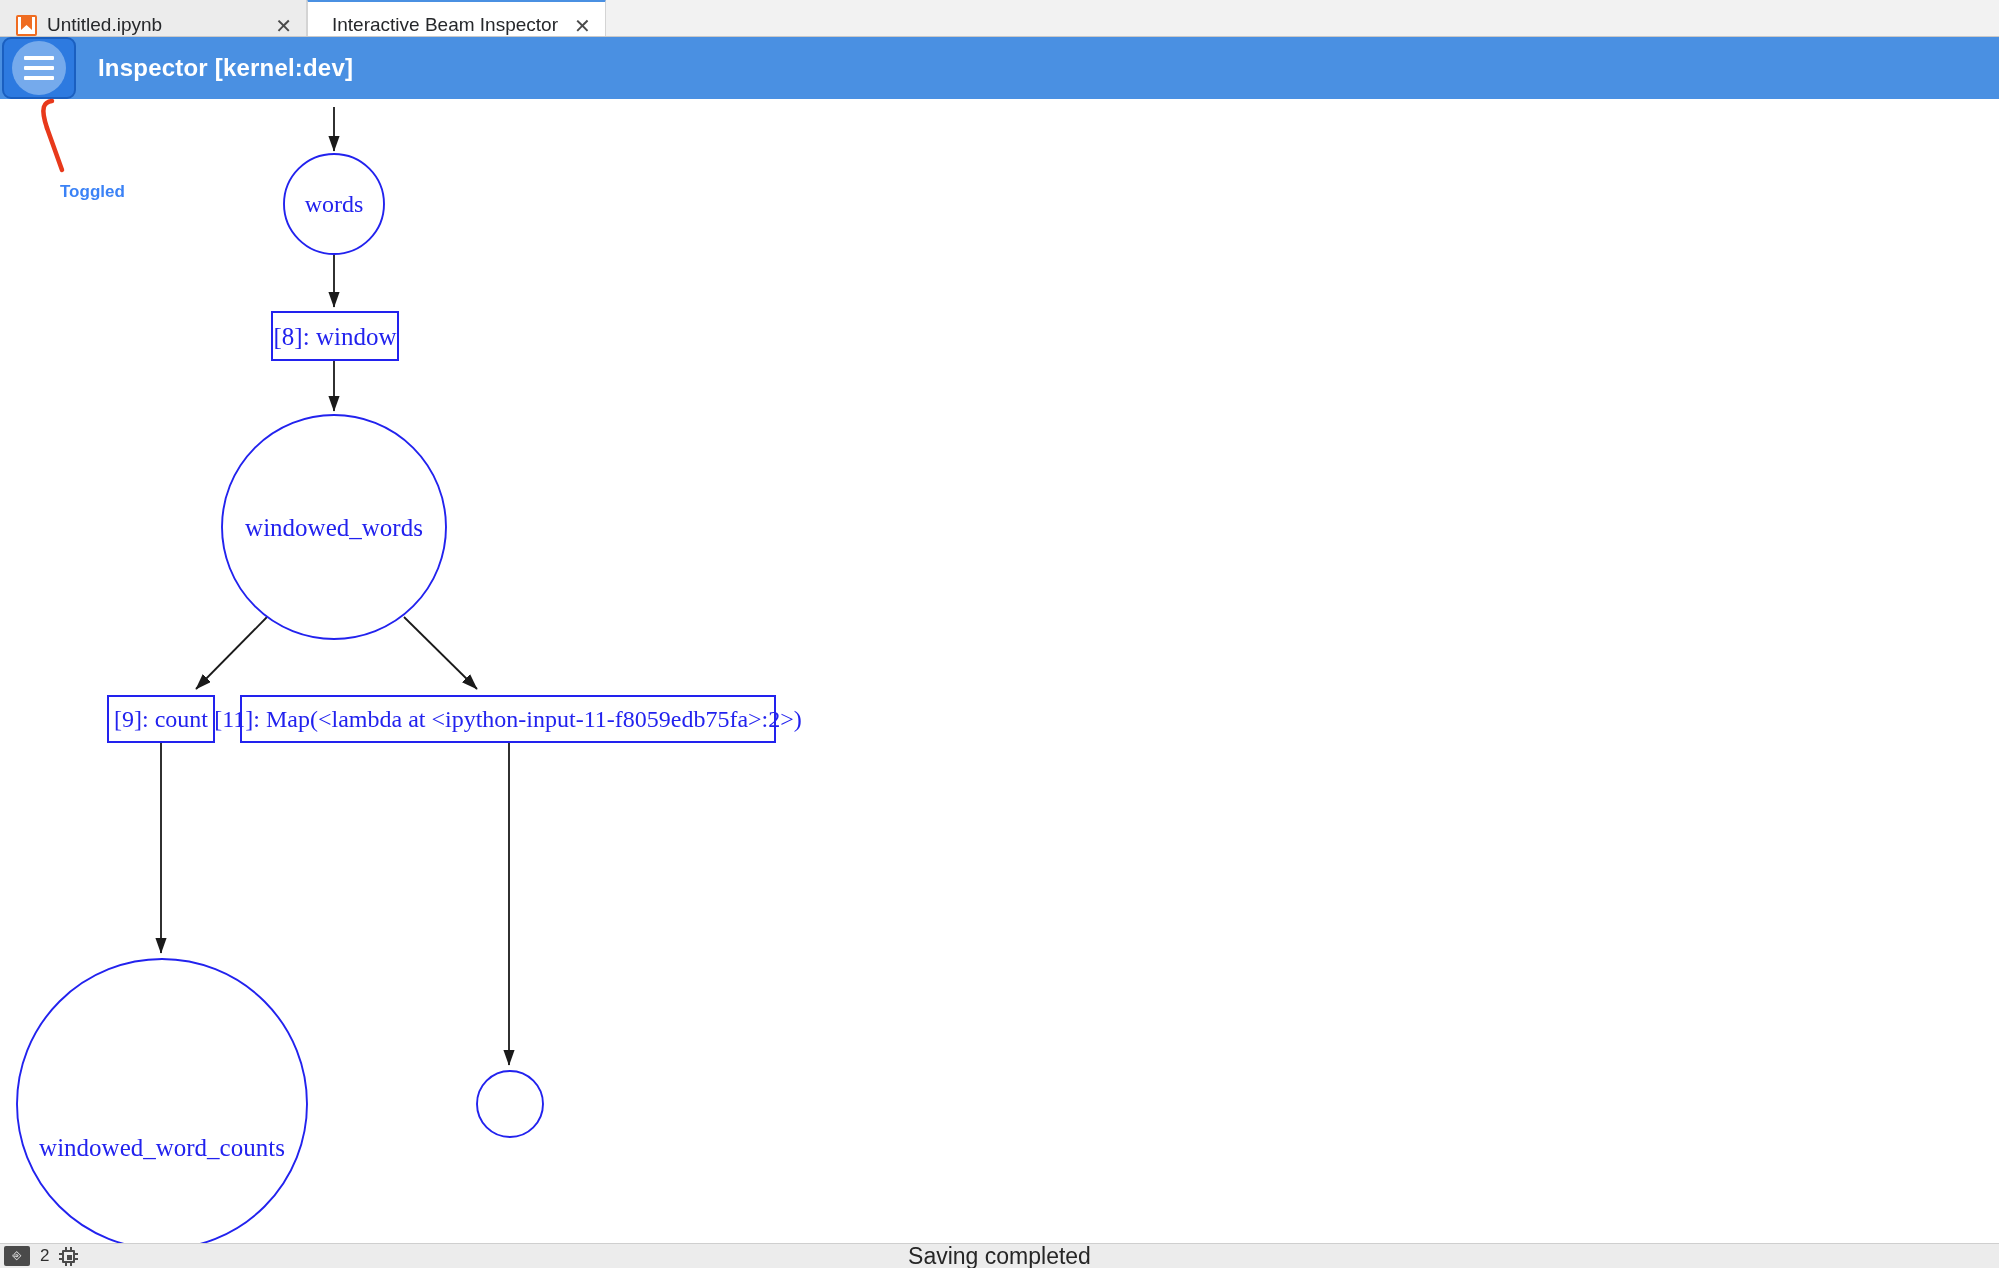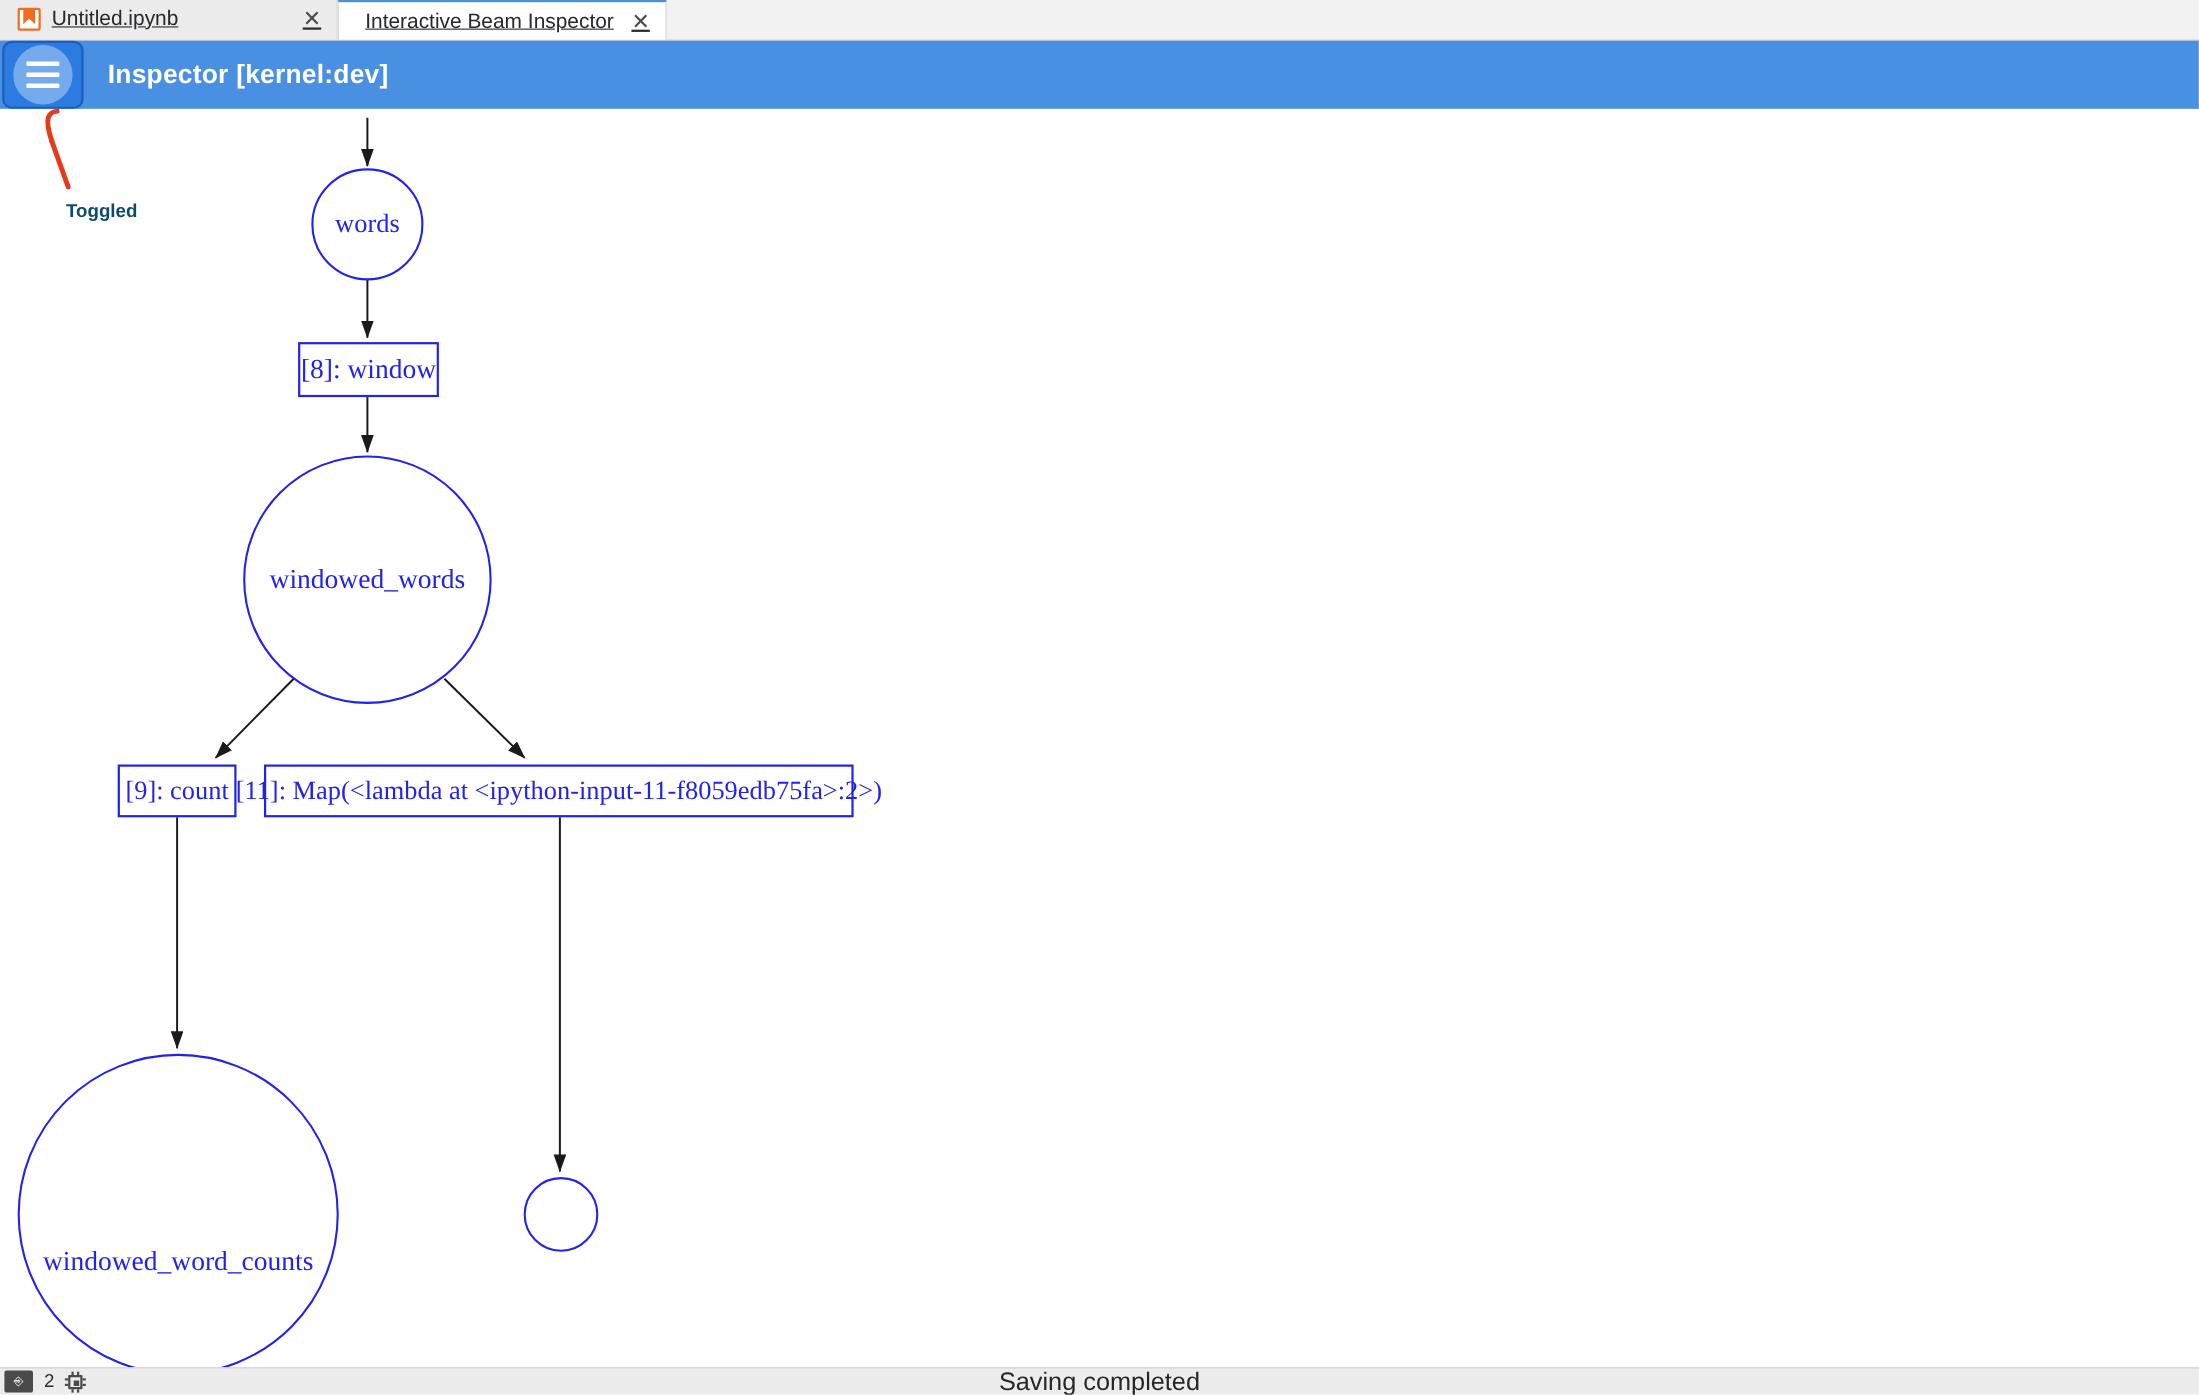--- a/index.html
+++ b/index.html
@@ -25,30 +25,29 @@
     width: 1999px;
     height: 37px;
     background: #f2f2f2;
     border-bottom: 1px solid #c9c9c9;
     display: flex;
     align-items: flex-end;
   }
   .tab {
     height: 37px;
     display: flex;
-    align-items: center;
+    align-items: flex-end;
     gap: 10px;
     padding: 0 14px 0 16px;
     font-size: 19px;
     color: #26282b;
     border-right: 1px solid #d4d4d4;
     position: relative;
     background: #efefef;
     white-space: nowrap;
-    text-decoration: underline;
   }
   .tab.inactive { background: #ececec; width: 307px; }
   .tab.active {
     background: #ffffff;
     border-top: 3px solid #4a90e2;
     border-right: 1px solid #d4d4d4;
     border-left: 1px solid #d4d4d4;
     padding-top: 1px;
     padding-left: 24px;
   }
@@ -142,21 +141,21 @@
   .node-text {
     font-family: "Liberation Serif", serif;
     fill: #2222ee;
   }
 
   
   .annot-svg { position: absolute; top: 0; left: 0; pointer-events: none; }
   .annot-label {
     position: absolute;
     left: 60px; top: 182px;
-    color: #0c4a6e;
+    color: #3b82f6;
     font-size: 17px;
     font-weight: bold;
     font-family: "Liberation Sans", sans-serif;
   }
 
   
   .statusbar {
     position: absolute;
     left: 0; bottom: 0;
     width: 1999px;

